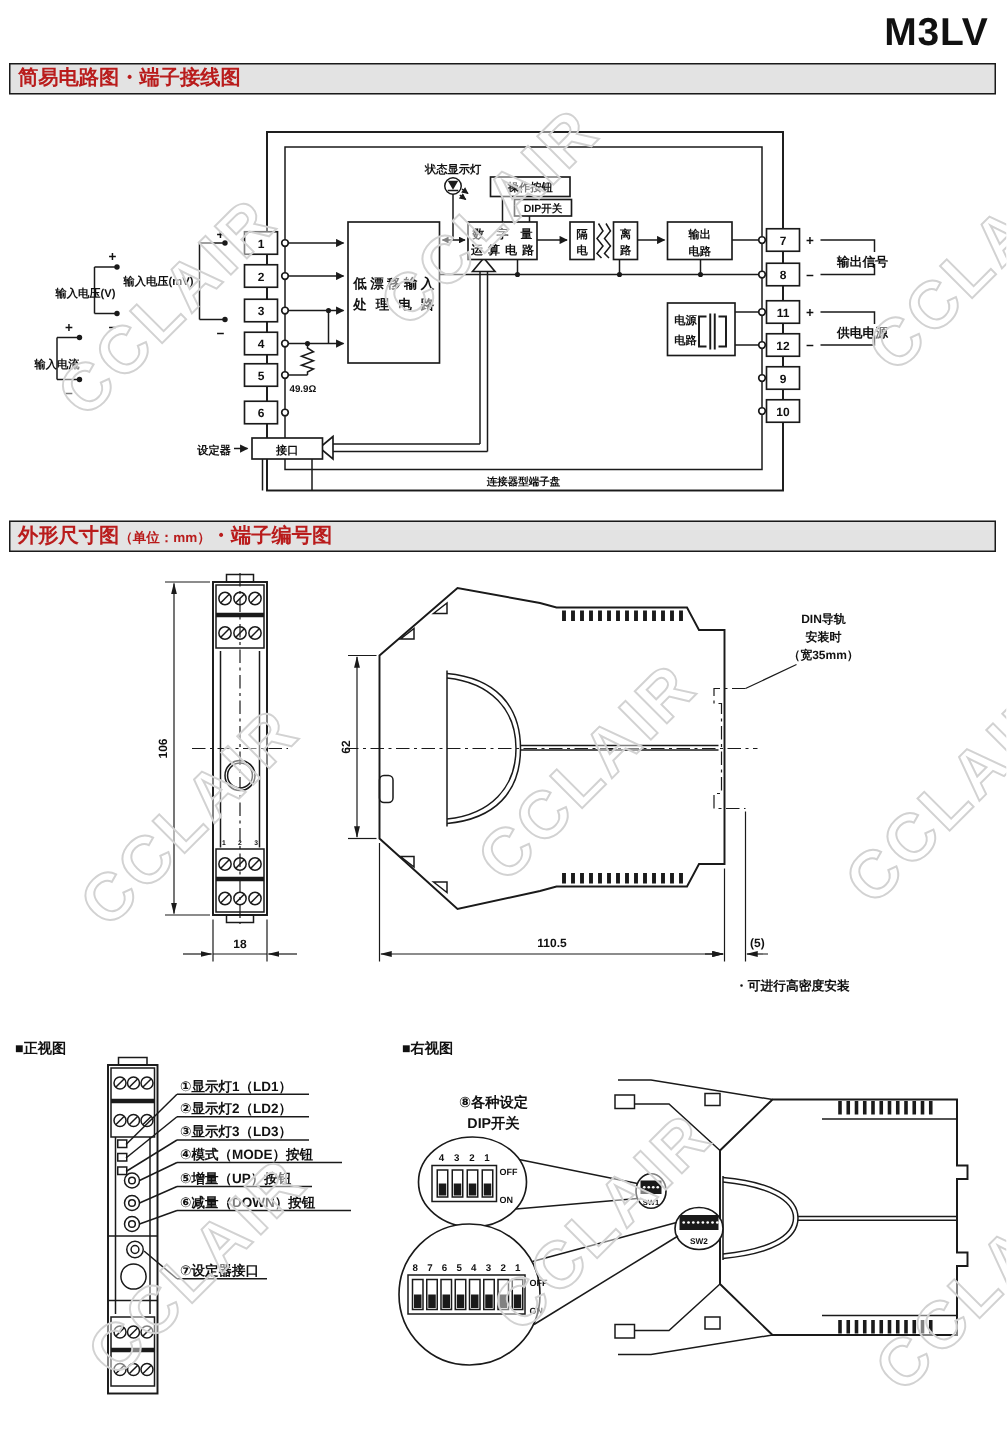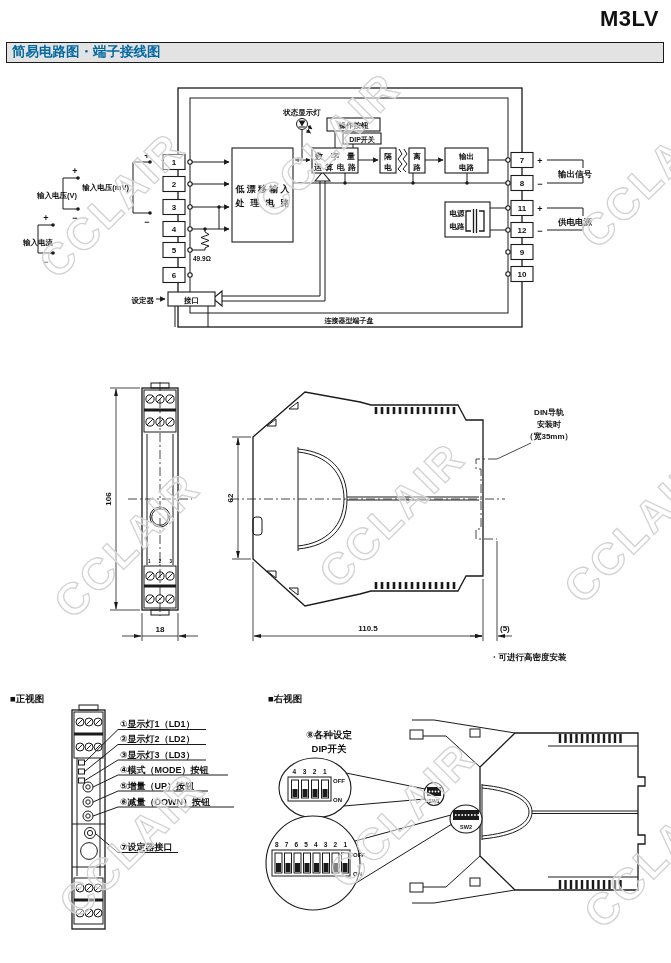--- a/index.html
+++ b/index.html
@@ -1,21 +1,21 @@
 <!DOCTYPE html>
 <html><head>
 <meta charset="utf-8">
 <style>
   html,body{margin:0;padding:0;background:#fff;}
   .page{position:relative;width:671px;height:963px;background:#fff;overflow:hidden;
         font-family:"Liberation Sans","DejaVu Sans",sans-serif;color:#111;}
-  .doc-title{position:absolute;top:6px;right:12px;font-size:22px;font-weight:bold;letter-spacing:.5px;}
+  .doc-title{position:absolute;top:6px;right:12px;font-size:26px;font-weight:bold;letter-spacing:.5px;}
   .secbar{position:absolute;left:6px;width:658px;height:21px;box-sizing:border-box;
           background:#e3e3e3;border:1.4px solid #1a1a1a;font-size:13.5px;font-weight:bold;
-          line-height:18px;padding-left:5px;color:#0369a1;}
+          line-height:18px;padding-left:5px;color:#b91c1c;}
   .secbar .unit{font-size:9px;font-weight:bold;}
   .dwg{position:absolute;left:0;}
   svg{display:block;}
   svg *{vector-effect:none;}
   .ln{stroke:#1a1a1a;stroke-width:1;fill:none;}
   .ln2{stroke:#1a1a1a;stroke-width:1.3;fill:none;}
   .bx{stroke:#1a1a1a;stroke-width:1.1;fill:#fff;}
   .fillb{fill:#1a1a1a;stroke:none;}
   .dash{stroke:#1a1a1a;stroke-width:.8;fill:none;stroke-dasharray:9 3 2 3;}
   .dim{stroke:#1a1a1a;stroke-width:.8;fill:none;}
@@ -258,20 +258,23 @@
       <rect class="bx" x="168" y="292" width="47" height="14"></rect>
       <text class="f75 mid" x="191.5" y="302.5">接口</text>
       <text class="f75 end" x="154" y="302.5">设定器</text>
       <line class="ln" x1="156" y1="299" x2="165" y2="299" marker-end="url(#a1)"></line>
     </g>
 
     <text class="f7 mid" x="349" y="323">连接器型端子盘</text>
   </svg>
   </div>
 
+  <div class="secbar" style="top:347px">
+    <span>外形尺寸图</span><span class="unit">（单位：mm）</span><span>・端子编号图</span>
+  </div>
 
   <div class="dwg" style="top:372px">
   <svg width="671" height="300" viewBox="0 372 671 300">
     <defs>
       <marker id="d2" viewBox="0 0 12 8" refX="11" refY="4" markerWidth="10" markerHeight="6.5" orient="auto-start-reverse">
             <path d="M0,1L12,4L0,7z" fill="#1a1a1a"></path>
           </marker>
       <symbol id="scr2" overflow="visible">
         <circle class="ln" cx="0" cy="0" r="4.1" fill="#fff"></circle>
         <line class="ln" x1="-2.8" y1="2.8" x2="2.8" y2="-2.8"></line>

